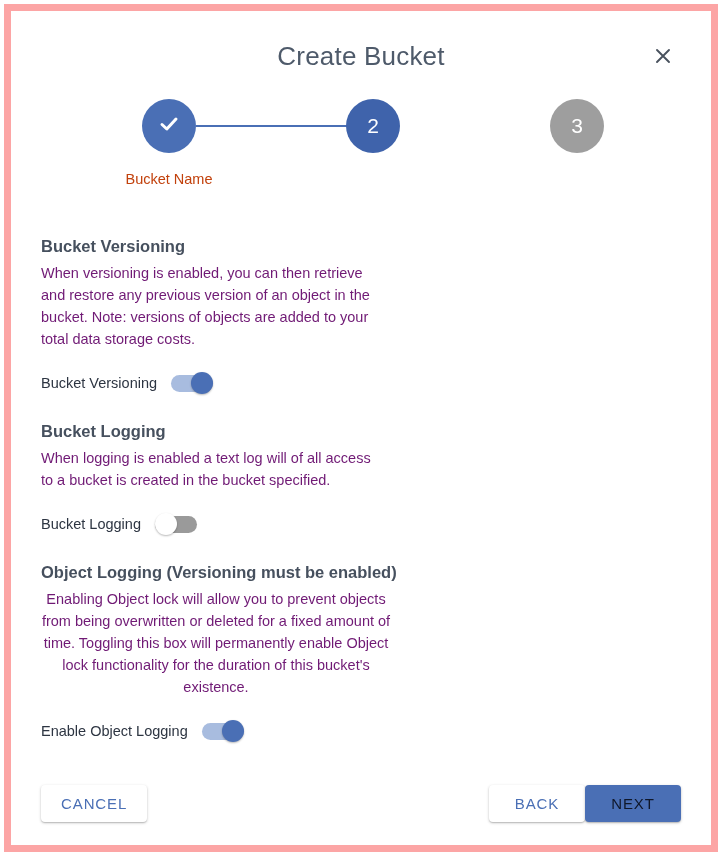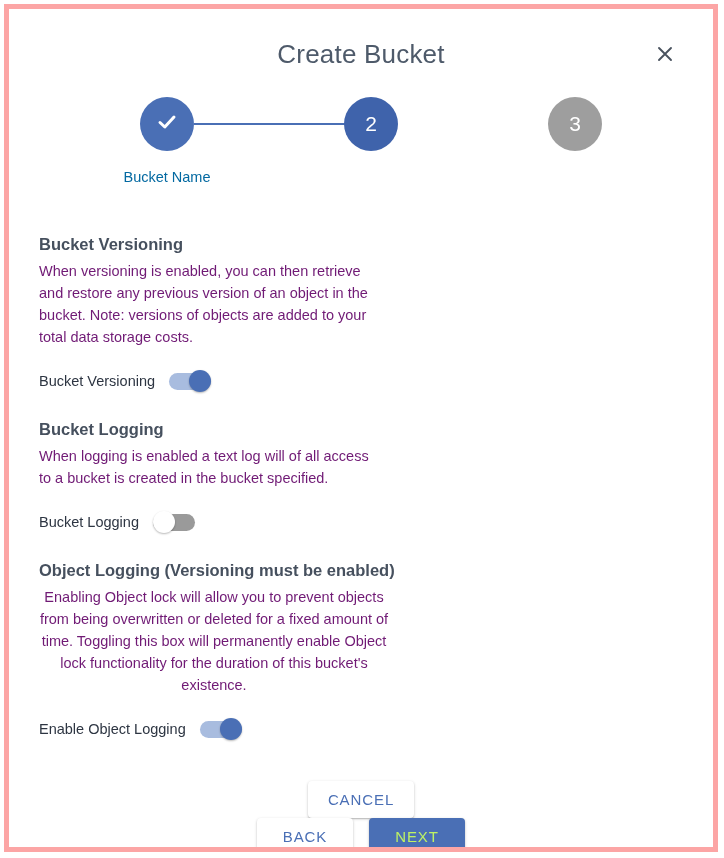--- a/index.html
+++ b/index.html
@@ -14,21 +14,21 @@
     overflow: hidden;
   }
 
   .dialog {
     position: absolute;
     left: 4px;
     top: 4px;
     width: 714px;
     height: 848px;
     background: #ffffff;
-    border: 5px solid #fca5a5;
+    border: 7px solid #fca5a5;
     box-sizing: border-box;
     overflow: hidden;
   }
 
   
   .dialog-header {
     position: relative;
     height: 76px;
   }
   .dialog-title {
@@ -85,21 +85,21 @@
     position: relative;
     z-index: 2;
   }
   .step-circle.done   { background: #4a6fb5; }
   .step-circle.active { background: #3f63ab; }
   .step-circle.todo   { background: #9e9e9e; }
 
   .step-label {
     margin-top: 18px;
     font-size: 14.5px;
-    color: #0369a1;
+    color: #c2410c;
   }
 
   .step-connector {
     position: absolute;
     top: 26px;
     left: 185px;
     width: 178px;
     height: 2px;
     background: #4a6fb5;
     z-index: 1;
@@ -169,42 +169,41 @@
     position: absolute;
     left: 0;
     right: 0;
     bottom: 18px;
     height: 48px;
     padding: 0 30px;
     box-sizing: border-box;
     display: flex;
     align-items: center;
     justify-content: space-between;
-    flex-direction: column;
-  }
-  .footer-right { display: flex; gap: 16px; }
+  }
+  .footer-right { display: flex; gap: 0; }
 
   .btn {
     font-family: "Liberation Sans", sans-serif;
     font-size: 15px;
     letter-spacing: 0.9px;
     border: none;
     border-radius: 4px;
     padding: 10px 20px;
     min-width: 96px;
     cursor: pointer;
     box-shadow: 0 1px 3px rgba(0,0,0,0.22), 0 1px 1px rgba(0,0,0,0.12);
   }
   .btn-secondary {
     background: #ffffff;
     color: #4a6fb5;
   }
   .btn-primary {
     background: #4a6fb5;
-    color: #bef264;
+    color: #0f172a;
   }
 </style>
 </head>
 <body>
 
 <div class="dialog">
 
   <div class="dialog-header">
     <div class="dialog-title">Create Bucket</div>
     <div class="close-icon">

